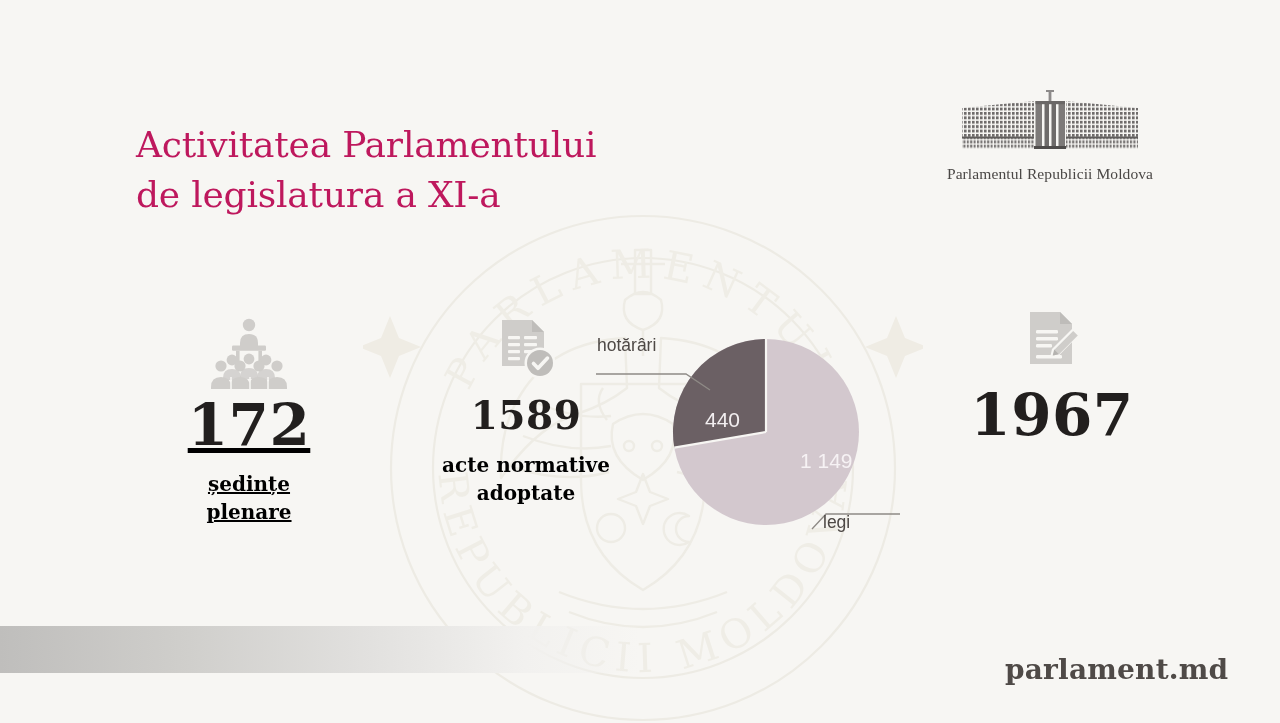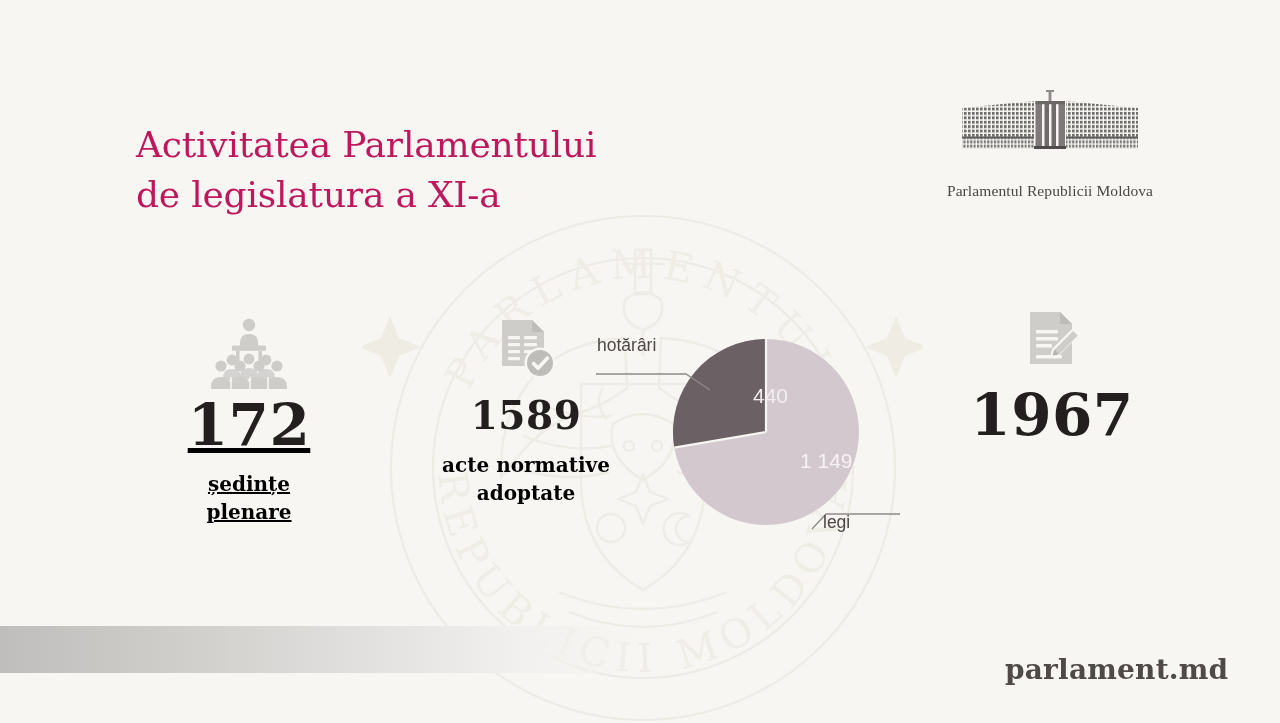--- a/index.html
+++ b/index.html
@@ -57,21 +57,21 @@
     position: absolute;
     left: 925px;
     top: 90px;
     width: 250px;
     z-index: 4;
     text-align: center;
   }
   .logo-mark { display: block; margin: 0 auto; }
   .logo-caption {
     display: block;
-    margin-top: 22px;
+    margin-top: 5px;
     font-family: "Liberation Serif", serif;
     font-size: 15.5px;
     color: #4a4745;
     letter-spacing: 0.1px;
     white-space: nowrap;
   }
 
   
   .stat {
     position: absolute;
@@ -130,21 +130,21 @@
   #label-hotarari { left: 9px; top: 13px; }
   #label-legi     { left: 235px; top: 190px; }
 
   .slice-value {
     position: absolute;
     font-family: "Liberation Sans", sans-serif;
     font-size: 21px;
     color: #f2eef0;
     white-space: nowrap;
   }
-  #value-hotarari { left: 117px; top: 62px; margin-left: 48px; }
+  #value-hotarari { left: 117px; top: 86px; }
   #value-legi     { left: 176px; top: 127px; color: #f6f2f4; margin-left: 36px; }
 
   
   .bottom-bar {
     position: absolute;
     left: 0;
     top: 626px;
     width: 640px;
     height: 47px;
     background: linear-gradient(to right, #bfbebc 0%, #cfcecb 28%, #e2e1df 58%, #f2f1ef 82%, rgba(247,246,243,0) 100%);

